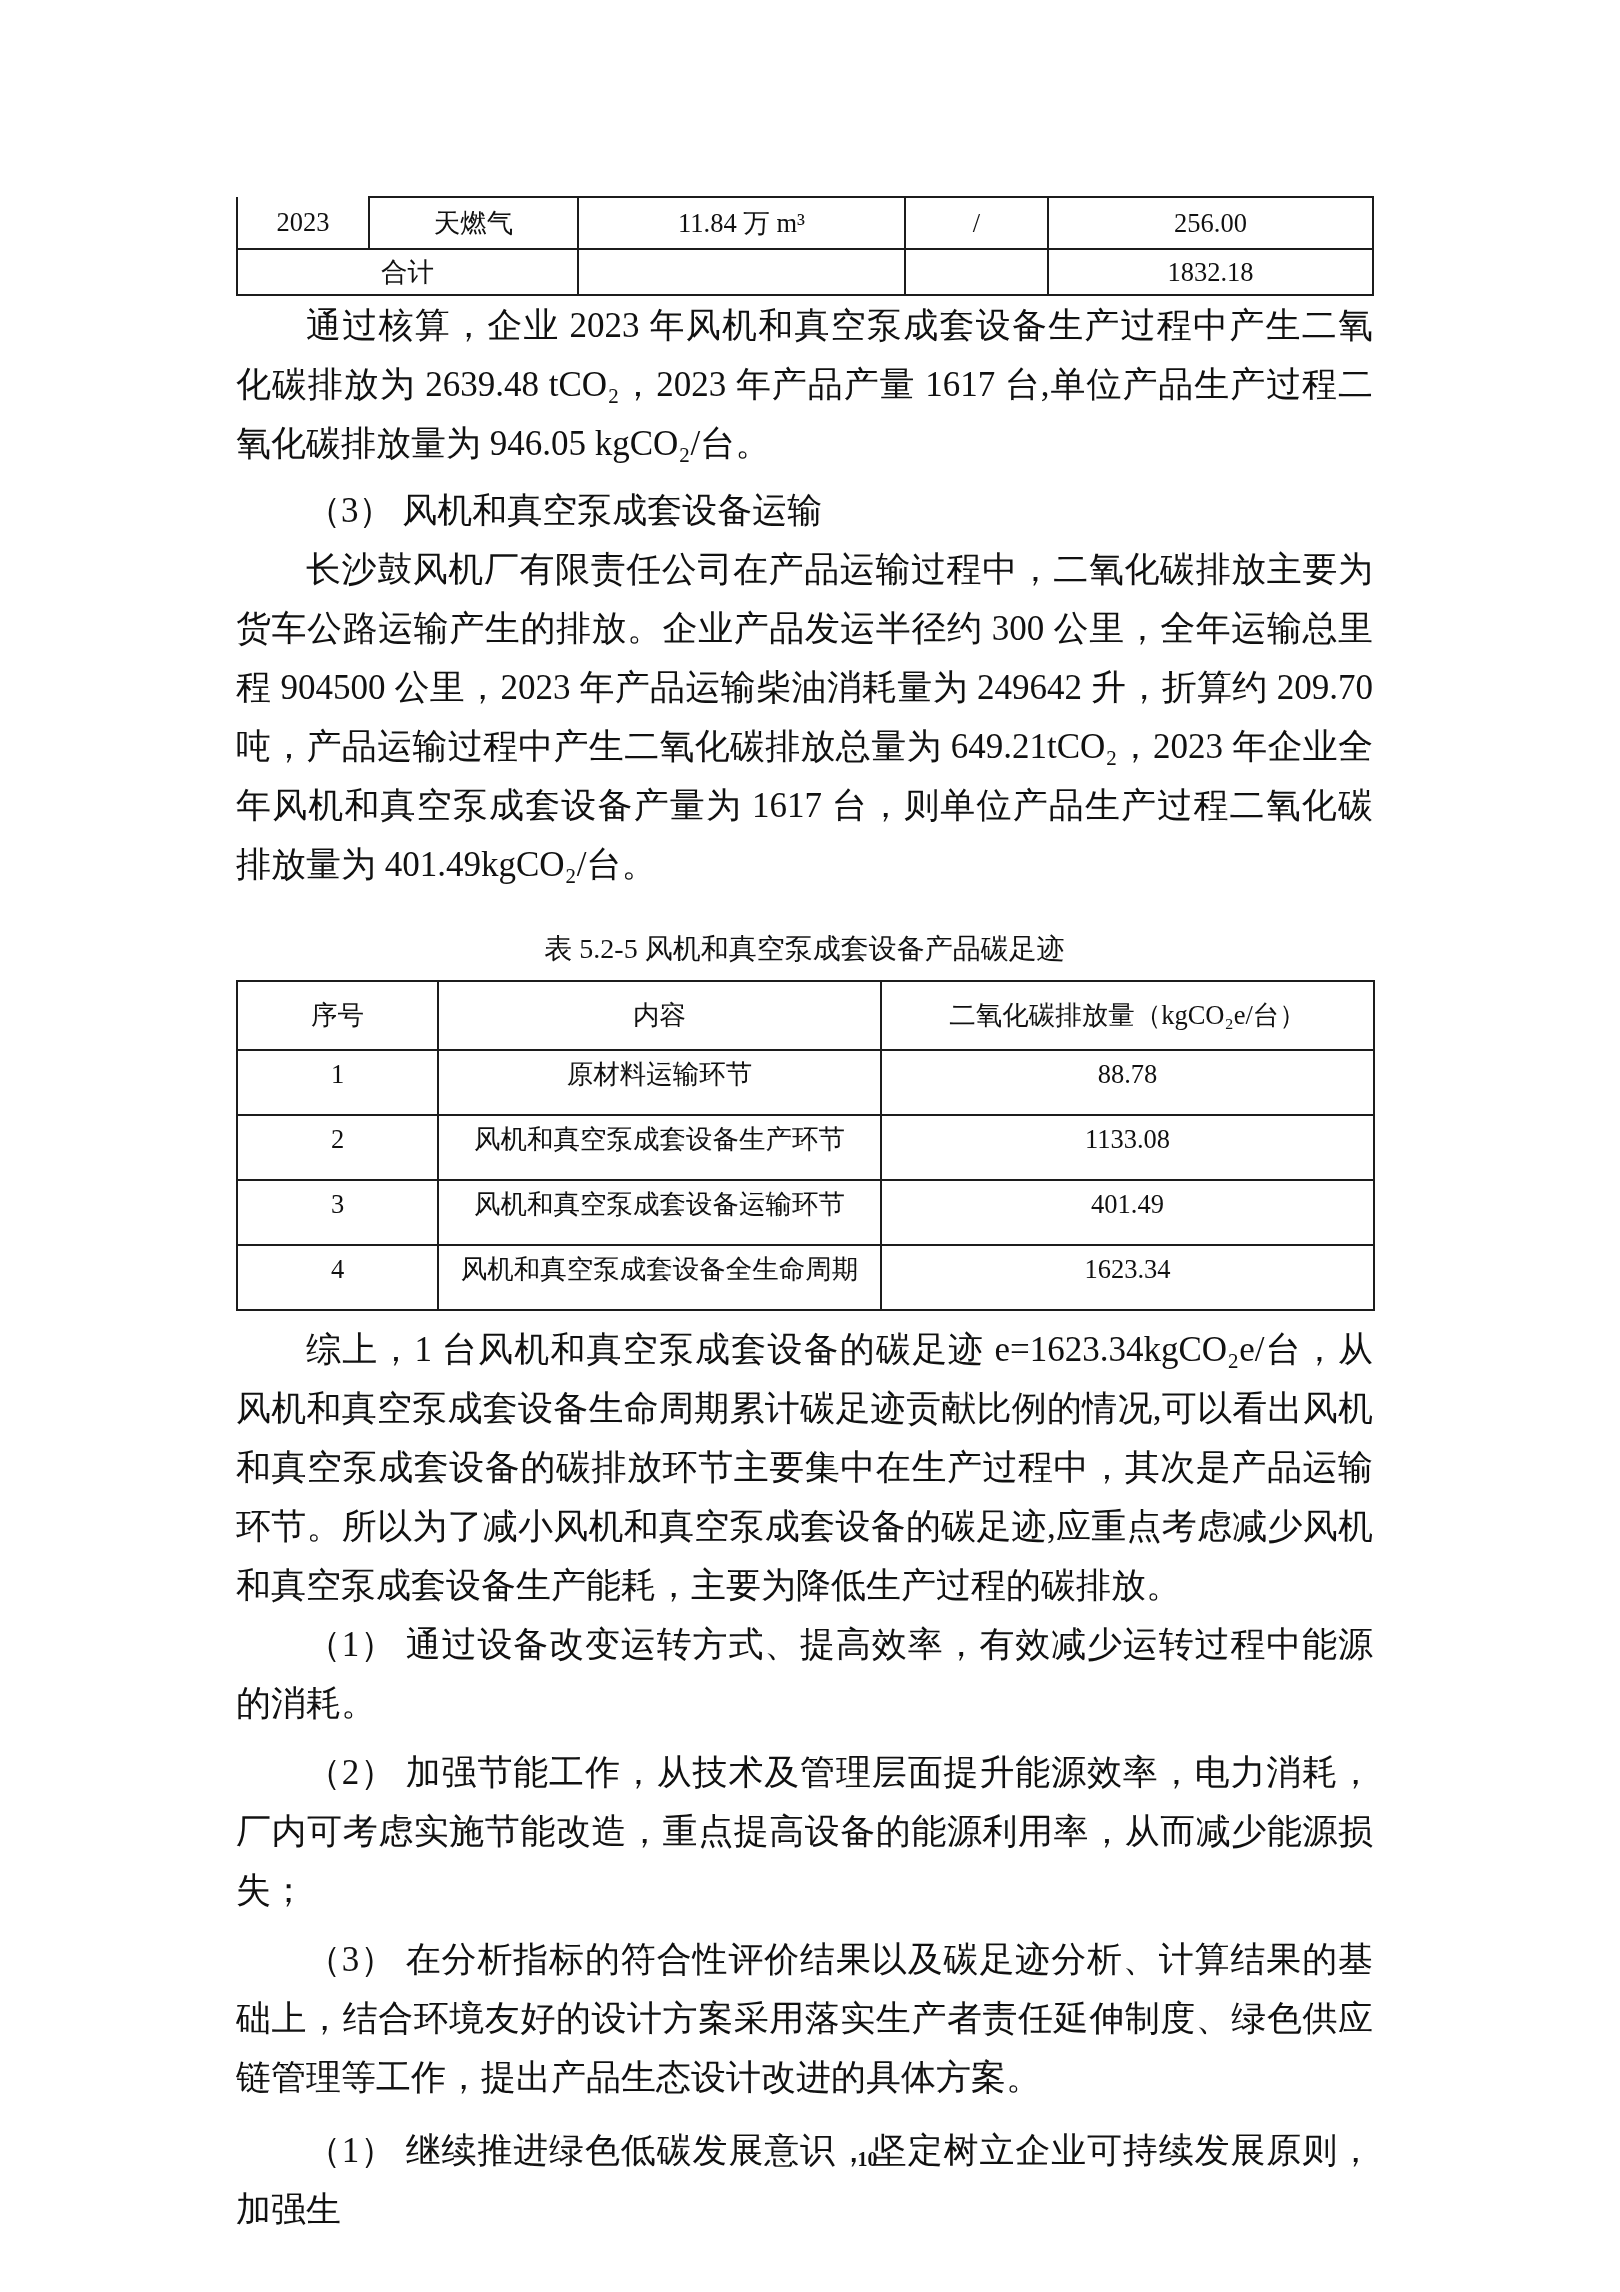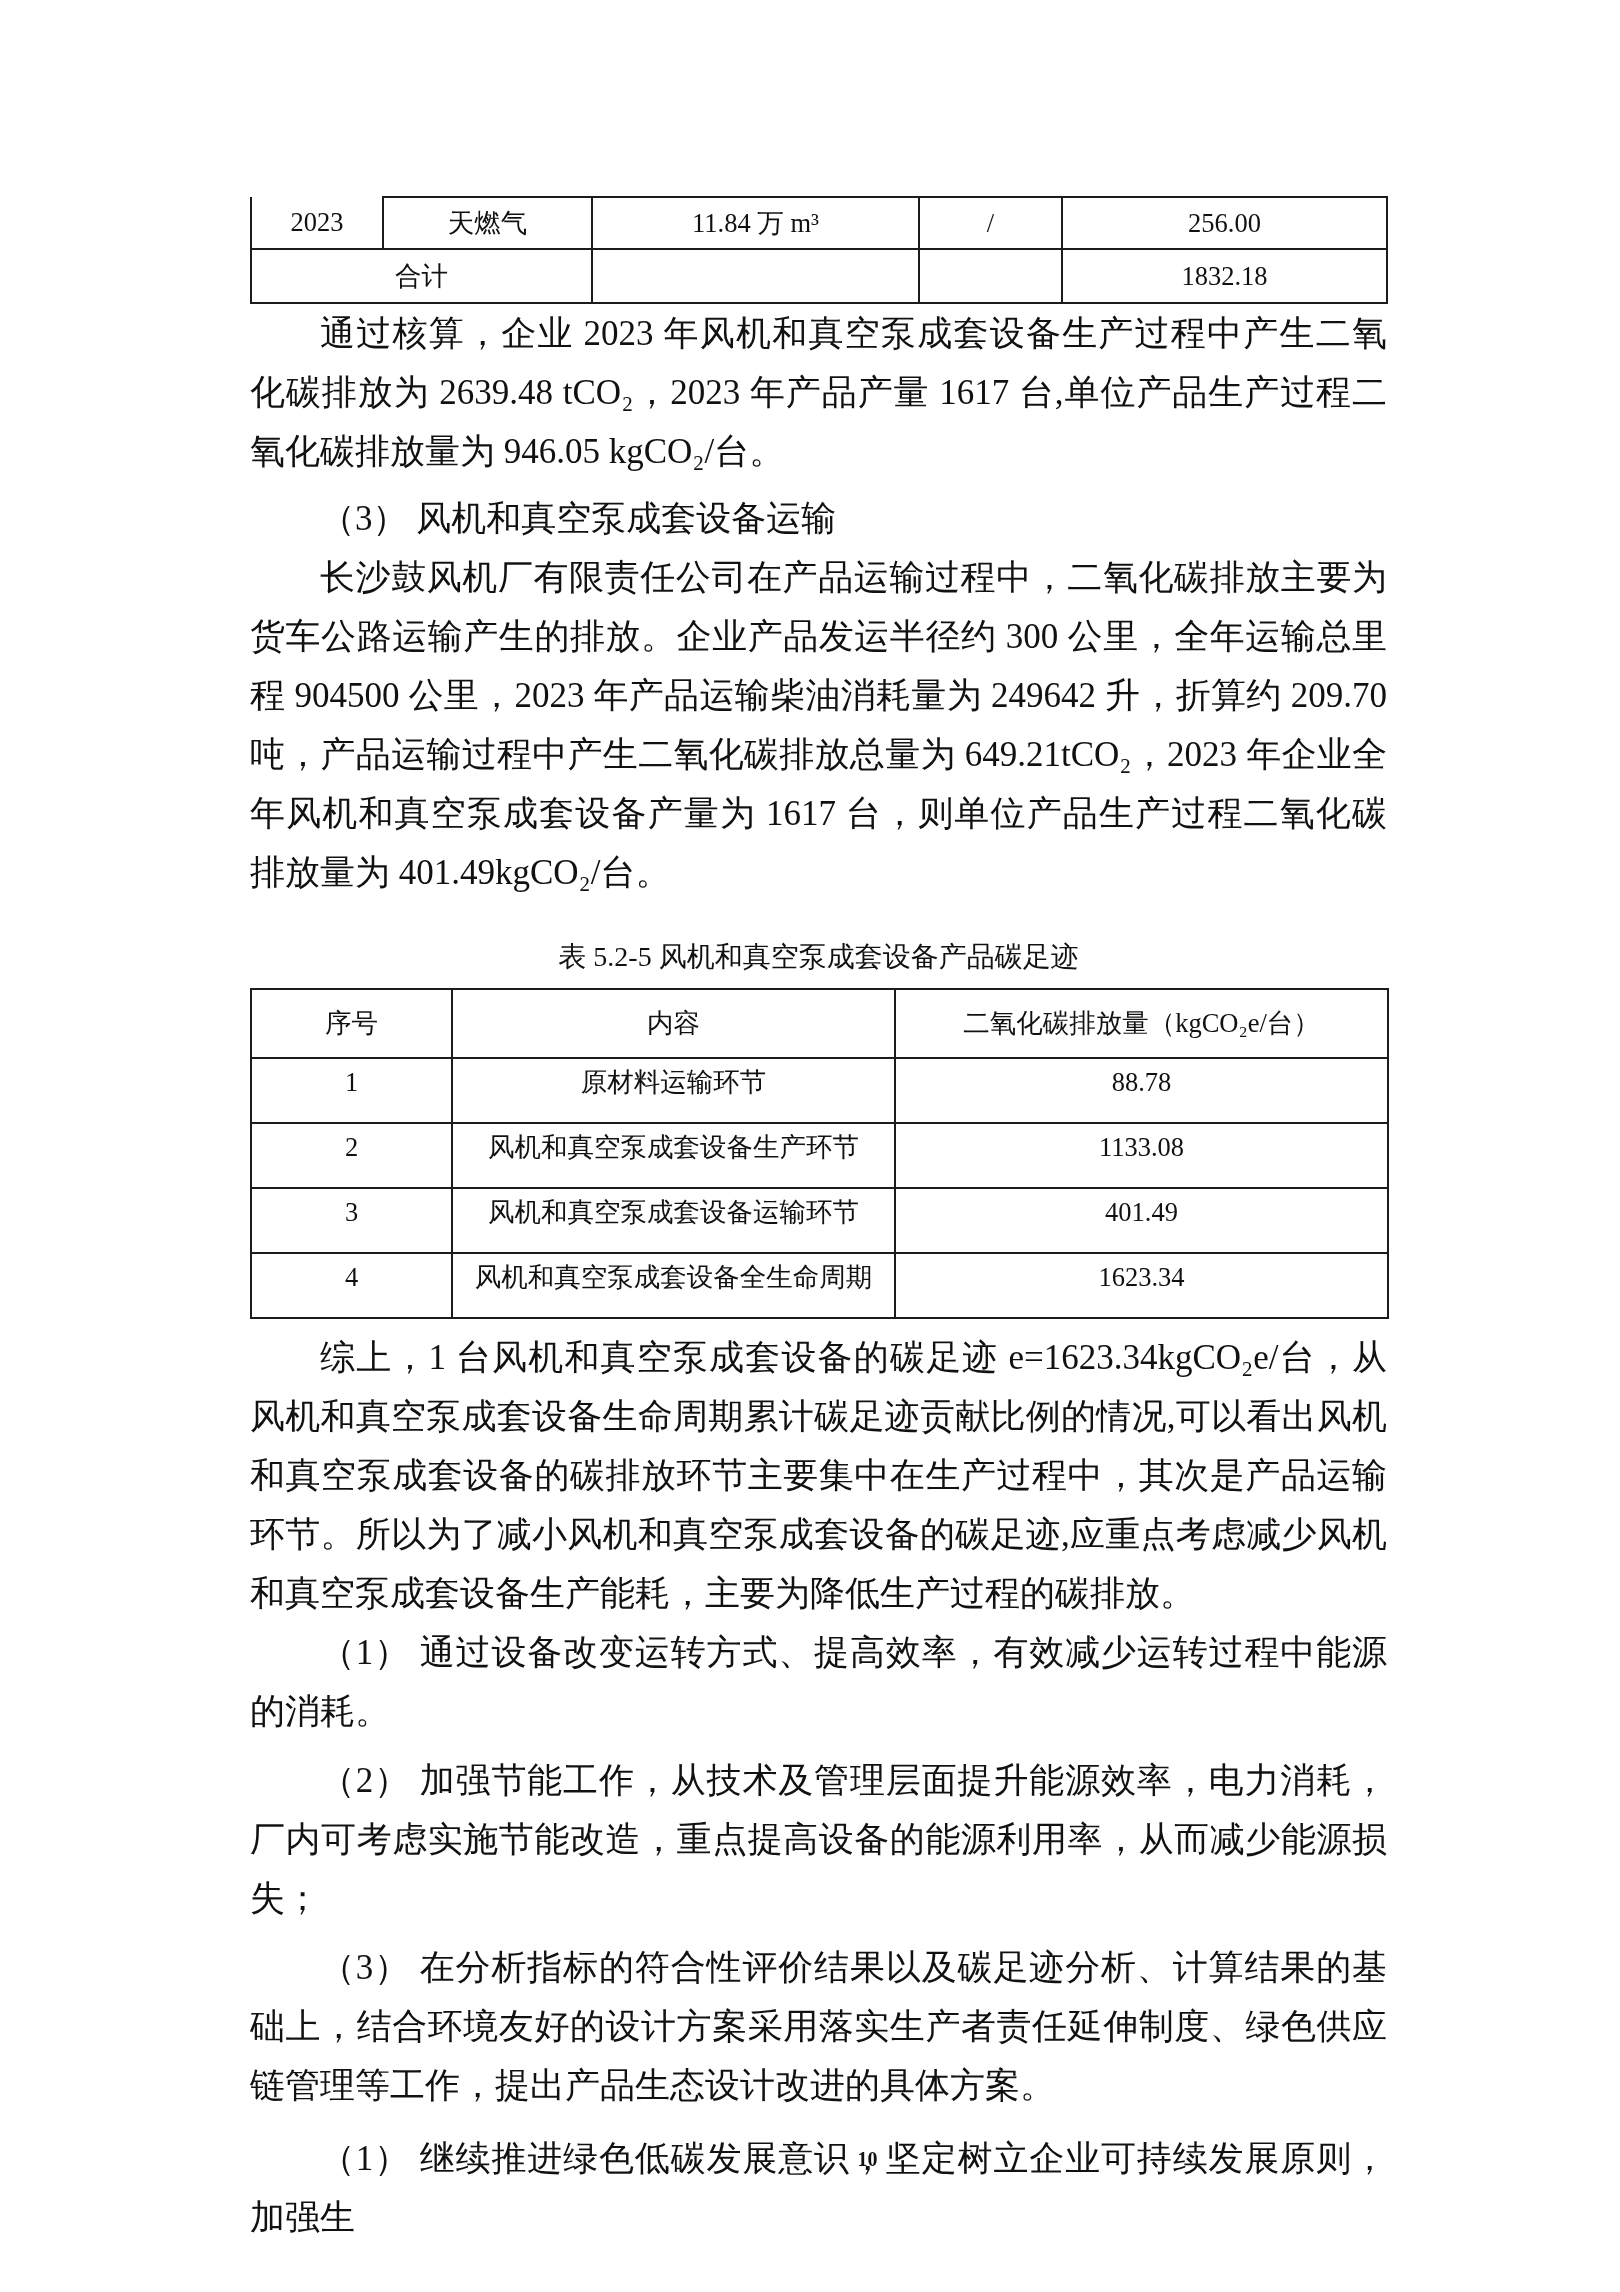--- a/index.html
+++ b/index.html
@@ -7,37 +7,37 @@
     position:relative;
     width:1620px; height:2293px;
     margin:0 auto;
     background:#ffffff;
     font-family:"Liberation Serif","DejaVu Serif",serif;
     color:#111;
     overflow:hidden;
   }
   .content {
     position:absolute;
-    left:250px; top:196px;
+    left:236px; top:196px;
     width:1137px;
   }
   table { border-collapse:collapse; table-layout:fixed; width:1137px; }
   td, th {
     border:2px solid #1c1c1c;
     text-align:center;
     vertical-align:middle;
     font-size:26.5px;
     font-weight:normal;
     padding:0 3.9px;
     overflow:hidden;
     white-space:nowrap;
   }
   
   .fuel-table tr.r1 { height:52px; }
-  .fuel-table tr.r2 { height:54px; }
+  .fuel-table tr.r2 { height:46px; }
   .fuel-table td.no-top { border-top:none; }
 
   p {
     margin:0;
     font-size:35px;
     line-height:59px;
     text-indent:2em;
     text-align:justify;
   }
   .h3 { margin-top:7.8px; }

